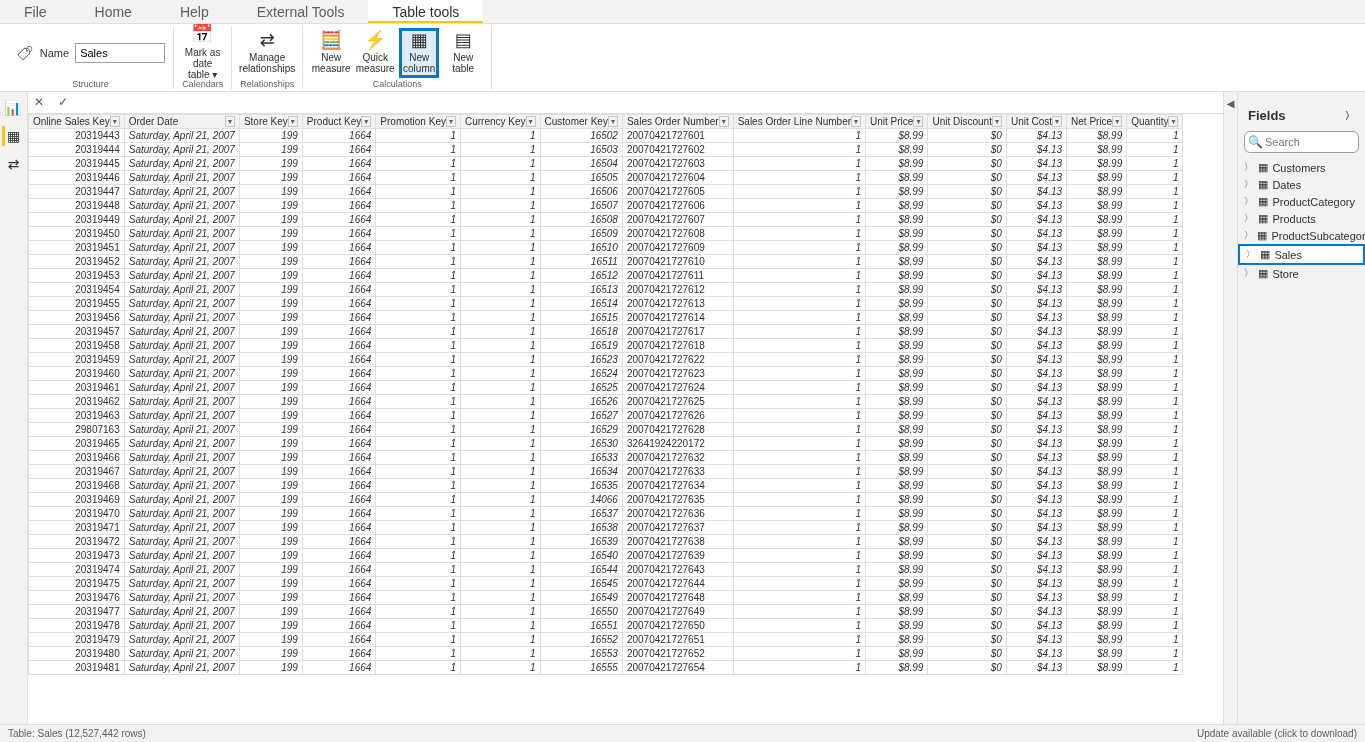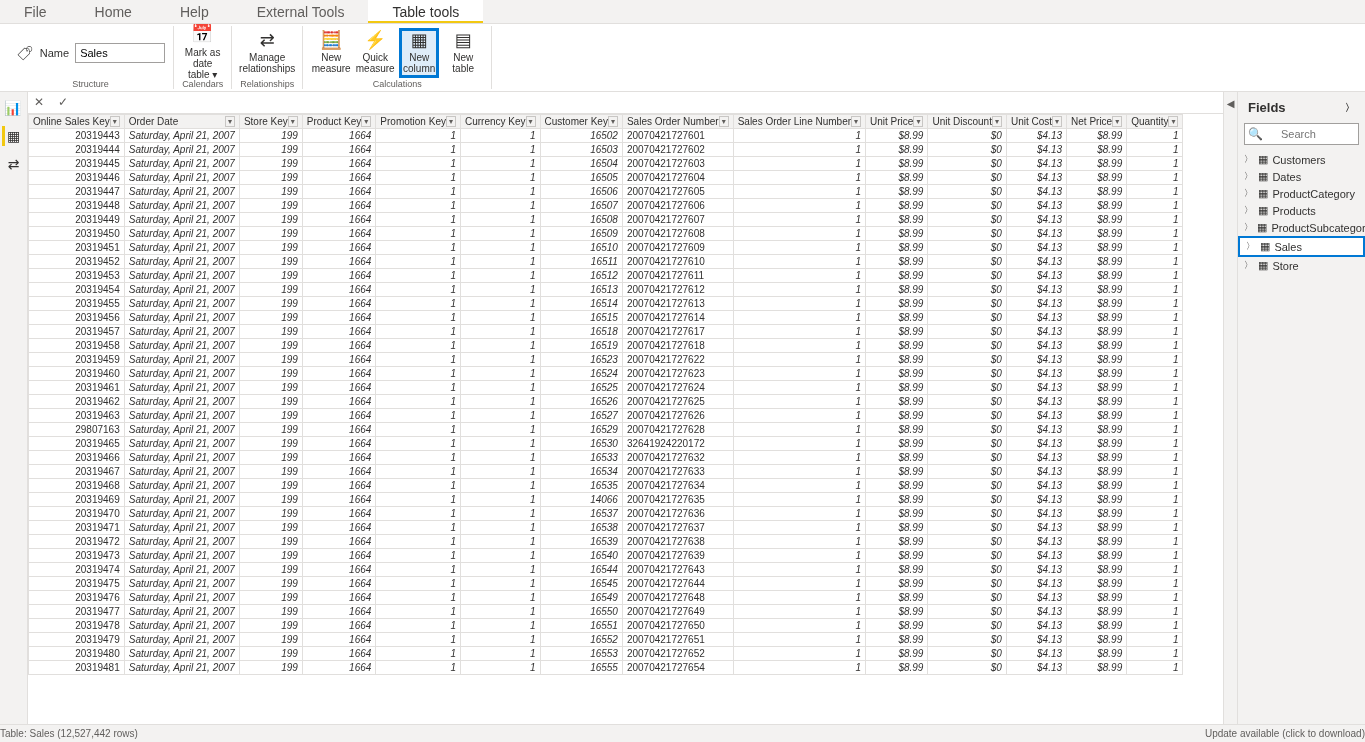--- a/index.html
+++ b/index.html
@@ -41,37 +41,37 @@
 table.grid th, table.grid td { border: 1px solid #e1dfdd; padding: 1px 4px; white-space: nowrap; height: 14px; }
 table.grid th { background: #f3f2f1; font-weight: normal; text-align: left; position: sticky; top:0; }
 table.grid th .hdr { display: flex; align-items: center; justify-content: space-between; gap: 0; }
 table.grid th .drop { font-size: 8px; color: #605e5c; border:1px solid #c8c6c4; padding:0 2px; cursor:pointer; }
 table.grid td.r { text-align: right; }
 table.grid td.i { font-style: italic; text-align: right; }
 table.grid td.il { font-style: italic; text-align: left; }
 
 
 .fields-pane { width: 128px; background: #f3f2f1; border-left: 1px solid #e1dfdd; display: flex; flex-direction: column; }
-.fields-header { padding: 8px 10px; font-size: 13px; font-weight: 600; display:flex; justify-content:space-between; align-items:center; }
+.fields-header { padding: 8px 10px; font-size: 13px; font-weight: 600; display:flex; justify-content:space-between; align-items:center;margin-top:8px; }
 .fields-search { margin: 0 6px 6px; }
 .fields-search input { width: 100%; height: 22px; border: 1px solid #a19f9d; padding: 0 18px 0 6px; font-size: 11px; background:#fff; }
 .search-wrap { position: relative; }
 .search-wrap .sicon { position:absolute; left:4px; top:4px; font-size:12px; color:#605e5c; }
-.fields-search input { padding-left: 36px; }
+.fields-search input { padding-left: 20px; border-radius: 6px; }
 .fields-list { flex:1; overflow:auto; }
 .field-item { display: flex; align-items: center; gap: 4px; padding: 2px 6px; font-size: 11px; cursor: pointer; }
 .field-item.selected { border: 2px solid #0078d4; background:#fff; }
 .field-item .chev { font-size: 9px; width:10px; }
 .field-item .tbl-icon { font-size: 11px; }
 
 
 .collapse-caret { width: 14px; background:#f3f2f1; border-left:1px solid #e1dfdd; display:flex; align-items:flex-start; justify-content:center; padding-top:6px; cursor:pointer; font-size:10px; color:#605e5c; }
 
 
-.status-bar { height: 18px; background: #f3f2f1; border-top: 1px solid #e1dfdd; display: flex; align-items: center; justify-content: space-between; padding: 0 0; font-size: 10px; color: #605e5c; }
+.status-bar { height: 18px; background: #f3f2f1; border-top: 1px solid #e1dfdd; display: flex; align-items: center; justify-content: space-between; padding: 0 8px; font-size: 10px; color: #605e5c; }
 
 
 .c0{width:74px}.c1{width:88px}.c2{width:50px}.c3{width:62px}.c4{width:70px}.c5{width:66px}.c6{width:66px}.c7{width:90px}.c8{width:98px}.c9{width:56px}.c10{width:66px}.c11{width:56px}.c12{width:56px}.c13{width:50px}
 </style>
 </head>
 <body>
 
 <div class="ribbon-tabs" id="ribbon-tabs">
     <div class="tab">File</div>
     <div class="tab">Home</div>

